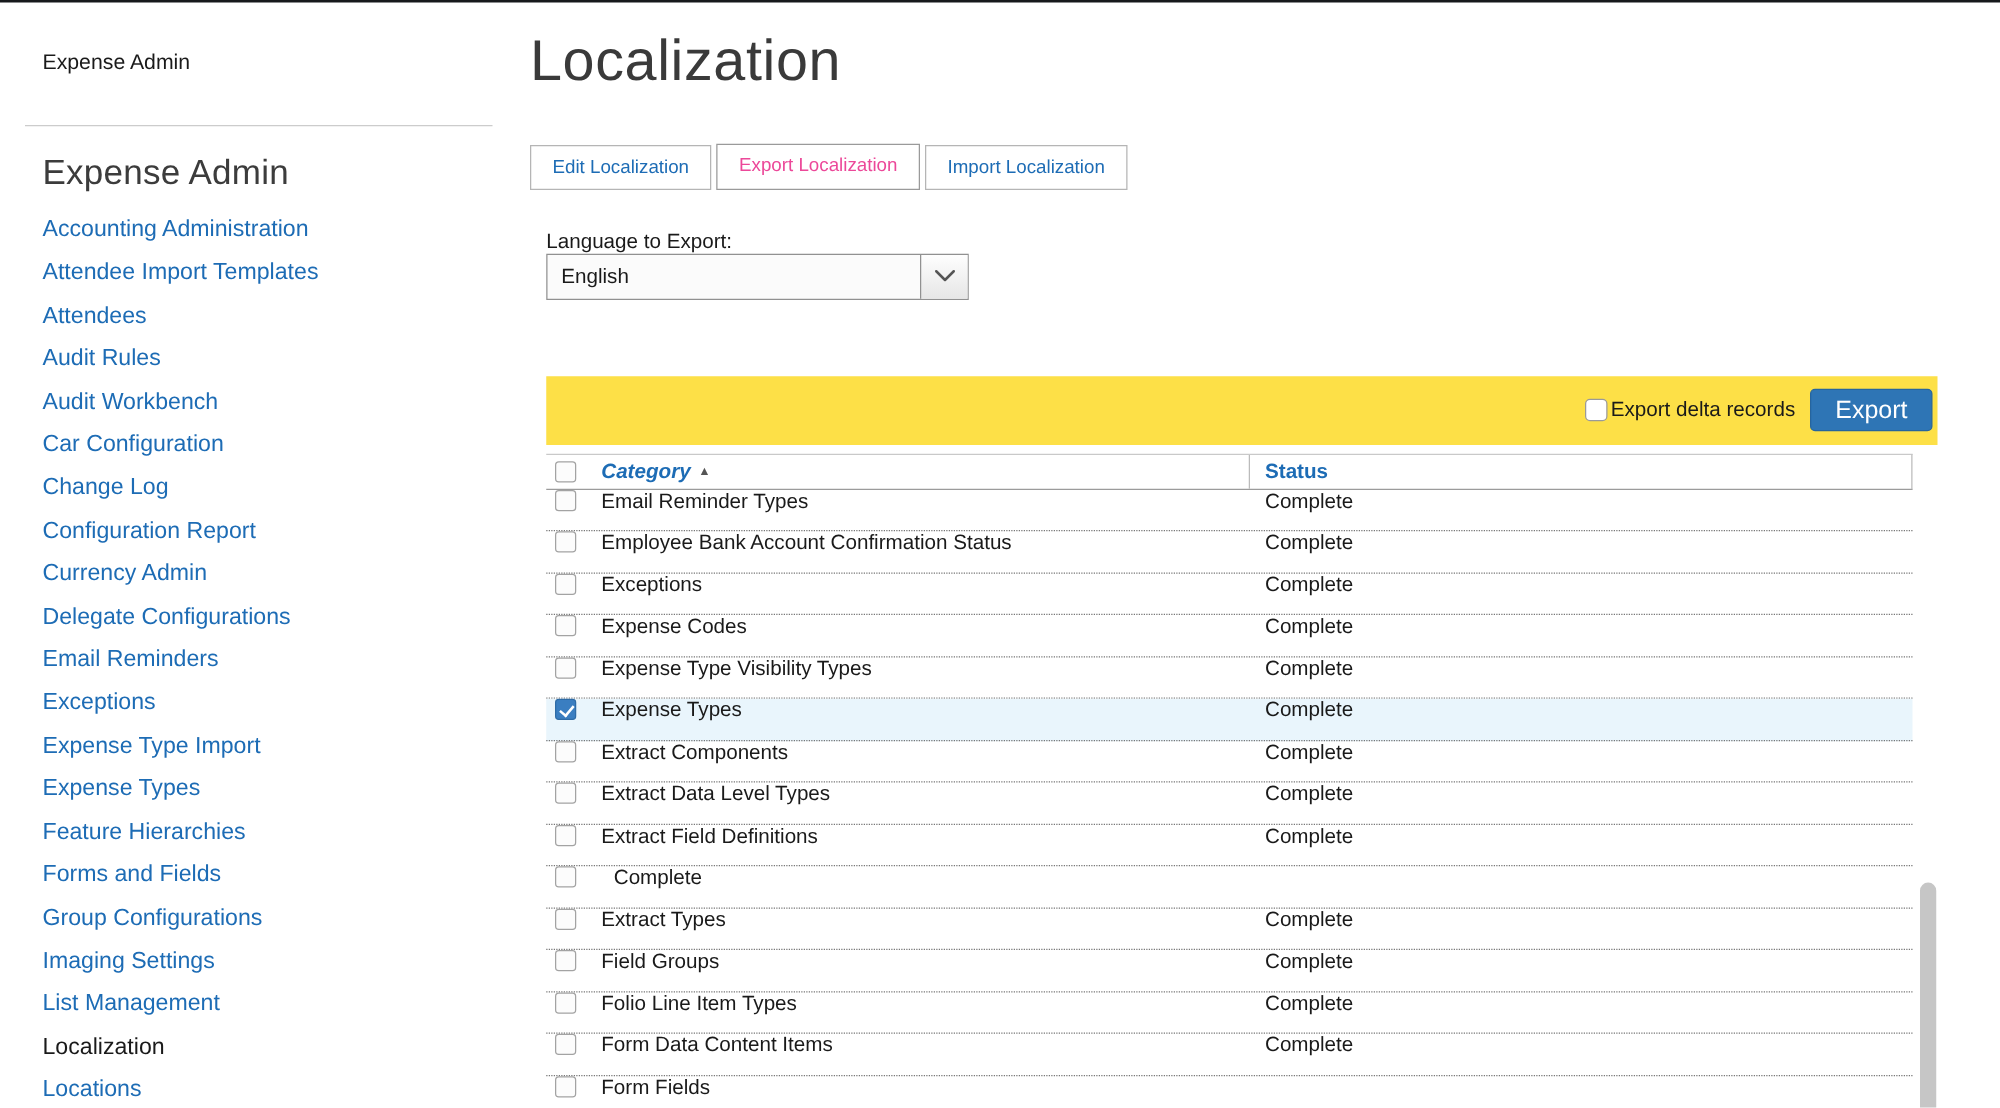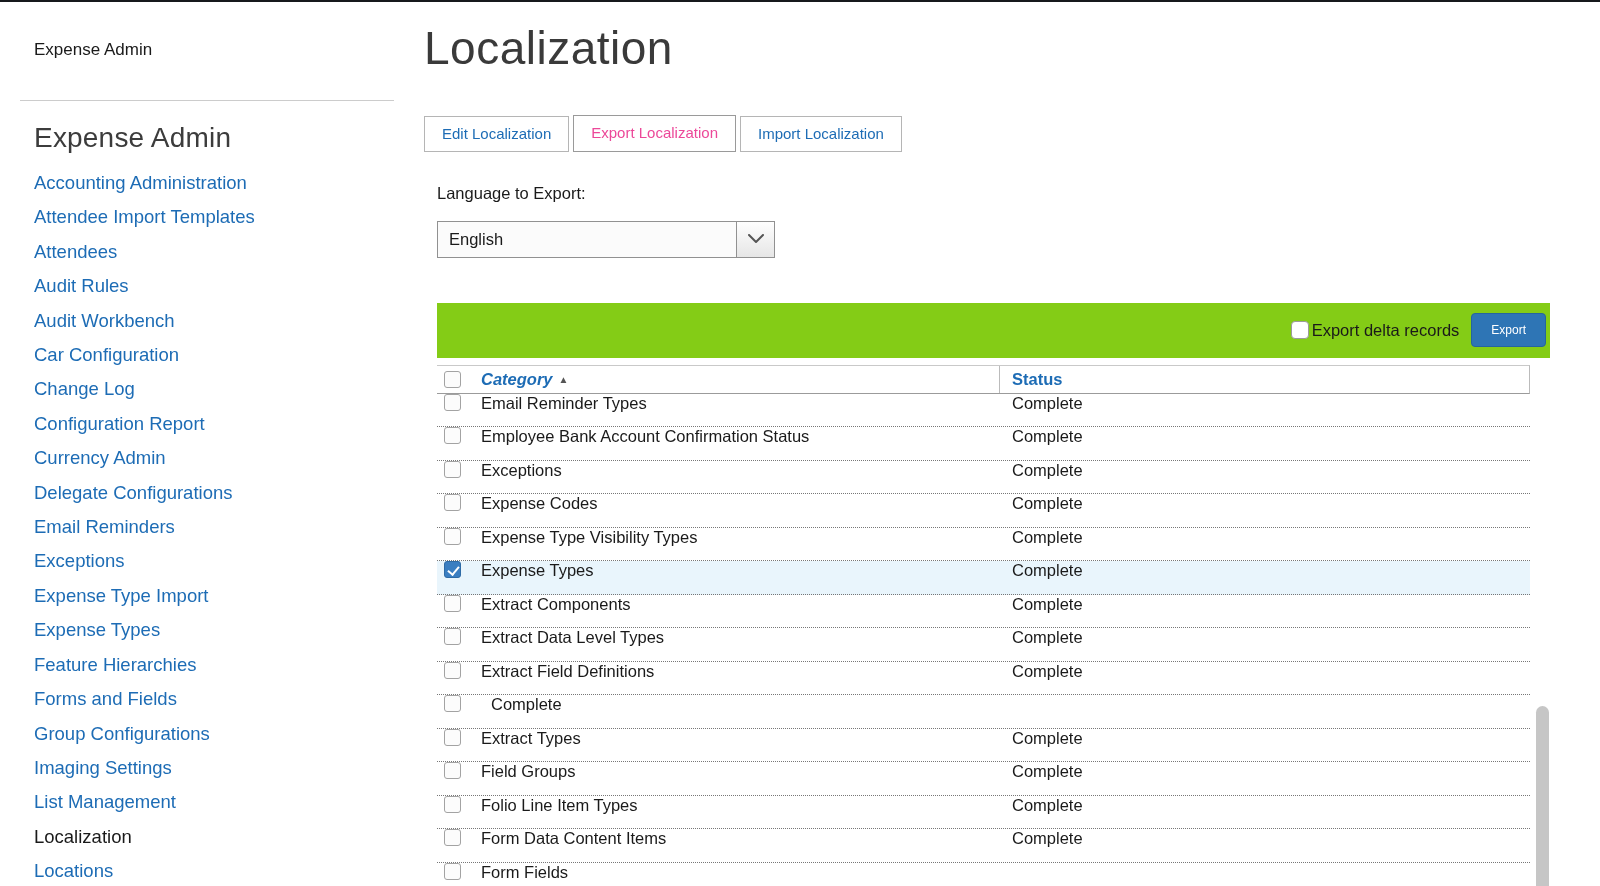--- a/index.html
+++ b/index.html
@@ -22,33 +22,33 @@
   .main { flex:1; position:relative; }
   .page-title { margin-top:22px; font-size:46px; line-height:1.15; font-weight:300; color:#3a3a3a; letter-spacing:.5px; }
 
   .tabs { display:flex; gap:4px; margin-top:33px; align-items:flex-end; height:44px; }
   .tab { border:1px solid #b5b5b5; background:#fff; color:#1d6cb5; font-size:15px;
          padding:8px 17px 9px; cursor:pointer; white-space:nowrap; }
   .tab.active { color:#ec4899; border-color:#9a9a9a; padding-bottom:10px; }
 
   .content { margin-left:13px; }
   .lang-label { margin-top:32px; font-size:16.5px; color:#1a1a1a; }
-  .select { margin-top:18px; width:338px; height:37px; border:1px solid #919191; display:flex;
+  .select { margin-top:0; width:338px; height:37px; border:1px solid #919191; display:flex;
             background:#fbfbfb; cursor:pointer; }
   .select-value { flex:1; font-size:16.5px; color:#1a1a1a; line-height:35px; padding-left:11px; }
   .select-button { width:38px; border-left:1px solid #919191; display:flex; align-items:center;
                    justify-content:center; background:linear-gradient(#fefefe,#e6e6e6); }
 
-  .toolbar { margin-top:45px; width:1113px; height:55px; background:#84cc16; display:flex;
+  .toolbar { margin-top:61px; width:1113px; height:55px; background:#fde047; display:flex;
              align-items:center; justify-content:flex-end; padding-right:4px; }
   .checkbox { display:inline-block; width:18px; height:18px; border:1px solid #9a9a9a;
               border-radius:4px; background:#fff; position:relative; flex:0 0 auto; cursor:pointer; }
   .toolbar-label { font-size:16.5px; color:#1a1a1a; margin-left:3px; }
   .export-btn { margin-left:12px; height:34px; padding:0 19px; background:#2e75b5;
-                border:1px solid #26659e; border-radius:4px; color:#fff; font-size:12px;
+                border:1px solid #26659e; border-radius:4px; color:#fff; font-size:20px;
                 font-family:inherit; cursor:pointer; }
 
   
   .table { margin-top:7px; width:1093px; }
   .thead { display:flex; align-items:center; height:29px; border-top:1px solid #c9c9c9;
            border-bottom:1px solid #9b9b9b; border-right:1px solid #bbbbbb; background:#fff; }
   .cb-cell { flex:0 0 42px; display:flex; align-items:center; padding-left:7px; }
   .thead .checkbox, .row .checkbox { width:17px; height:17px; border-radius:3px;
            background:#fcfcfc; border-color:#a3a3a3; }
   .cat-cell { flex:0 0 521px; font-size:16.5px; color:#1a1a1a; display:flex; align-items:center;

